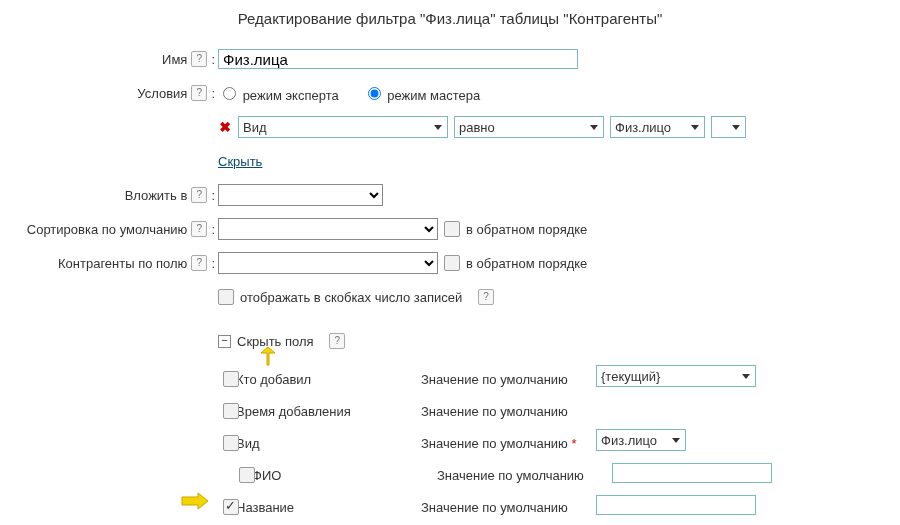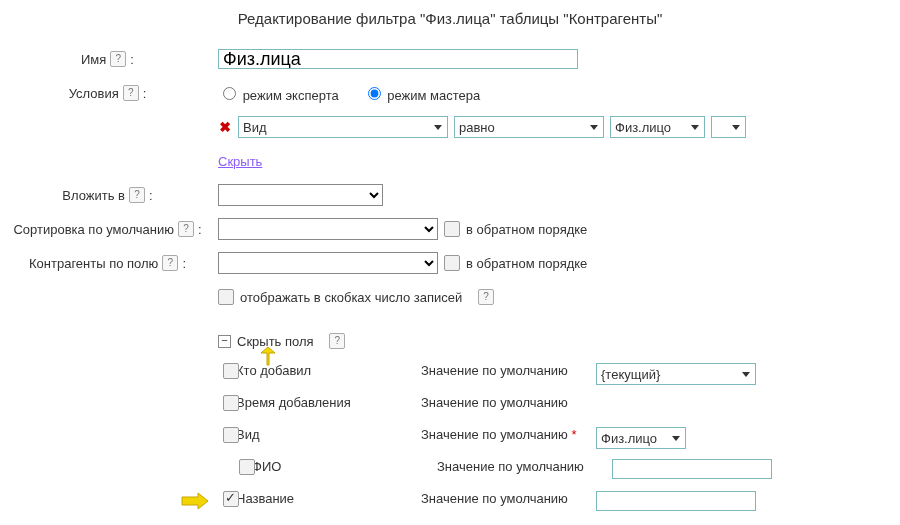--- a/index.html
+++ b/index.html
@@ -23,21 +23,21 @@
     display: flex;
     align-items: center;
     margin-bottom: 10px;
     min-height: 24px;
   }
   .label-col {
     width: 215px;
     text-align: right;
     padding-right: 3px;
     display: flex;
-    justify-content: center;
+    justify-content: flex-end;
     align-items: center;
     gap: 4px;
   }
   .content-col {
     display: flex;
     align-items: center;
     gap: 6px;
     flex-wrap: wrap;
   }
   .help-icon {
@@ -51,21 +51,21 @@
     text-align: center;
     color: #777;
     justify-content: center;
     align-items: center;
     background: #f7f7f7;
   }
   input[type="text"] {
     border: 1px solid #7bb9bd;
     height: 20px;
     padding: 0 4px;
-    font-size: 18px;
+    font-size: 15px;
     box-sizing: border-box;
   }
   .teal-select {
     border: 1px solid #7bb9bd;
     height: 22px;
     background: #fff;
     font-size: 13px;
     padding: 0 18px 0 4px;
     position: relative;
     display: inline-flex;
@@ -85,21 +85,21 @@
   }
   .plain-select {
     border: 1px solid #888;
     height: 22px;
     font-size: 13px;
     background: #fff;
     min-width: 220px;
   }
   .radio-label { margin-right: 18px; }
   .link {
-    color: #8b5cf6;
+    color: #0c4a6e;
     text-decoration: underline;
     cursor: pointer;
   }
   .delete-x {
     color: #cc0000;
     font-weight: bold;
     font-size: 14px;
     width: 14px;
     text-align: center;
     cursor: pointer;
@@ -131,21 +131,21 @@
     text-align: center;
     font-size: 11px;
     display: inline-block;
     cursor: pointer;
   }
   .fields-section {
     margin-top: 20px;
   }
   .field-row {
     display: flex;
-    align-items: flex-start;
+    align-items: flex-end;
     margin-bottom: 8px;
     min-height: 24px;
   }
   .field-cb-col {
     width: 236px;
     padding-left: 223px;
     box-sizing: border-box;
     display: flex;
     align-items: center;
     gap: 6px;

